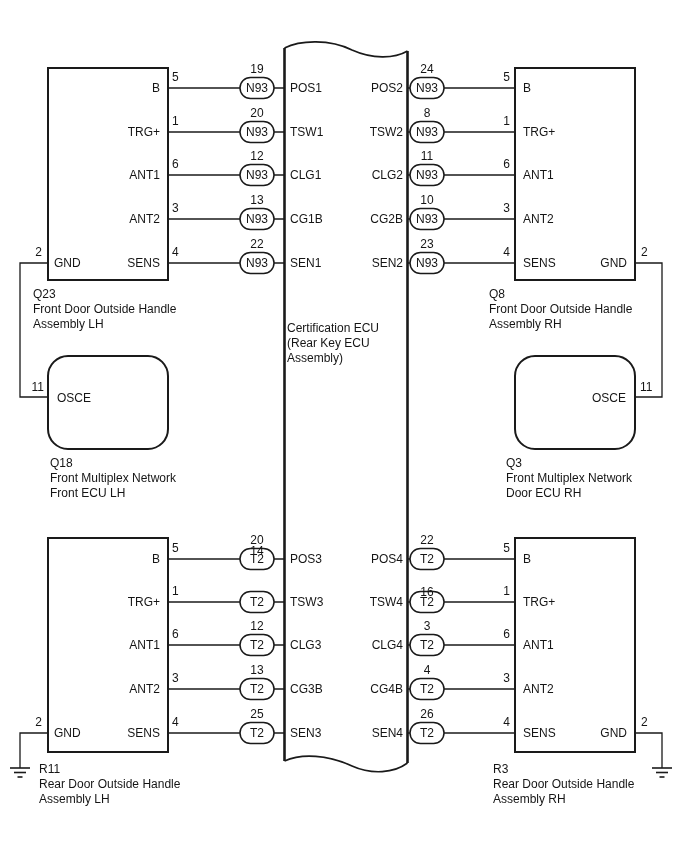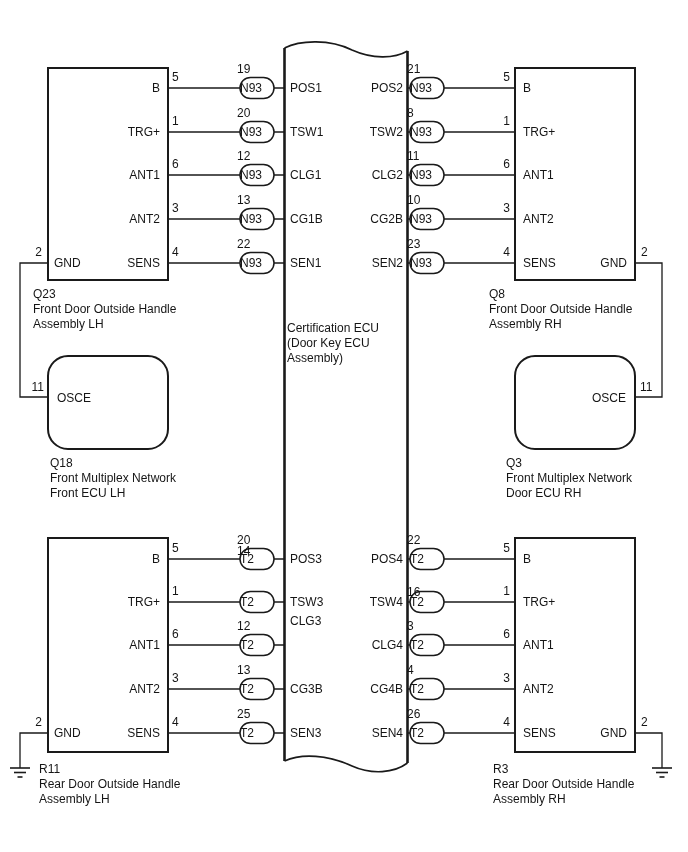--- a/index.html
+++ b/index.html
@@ -1,21 +1,21 @@
 <!DOCTYPE html>
 <html><head>
 <meta charset="utf-8">
 <style>
   html,body{margin:0;padding:0;background:#ffffff;}
   .stage{position:relative;width:688px;height:852px;background:#fff;overflow:hidden;
          font-family:"Liberation Sans",sans-serif;}
   .layer{position:absolute;left:0;top:0;}
   .t{position:absolute;font:12px/14px "Liberation Sans",sans-serif;color:#151515;white-space:nowrap;}
   .ra{text-align:right;}
-  .ca{text-align:left;}
+  .ca{text-align:center;}
   svg line, svg path, svg polyline, svg rect{stroke:#1a1a1a;}
 </style>
 </head>
 <body>
 
 <div class="stage">
 
   <svg class="layer" width="688" height="852" viewBox="0 0 688 852" fill="none">
 
     <g stroke-width="1.3">
@@ -137,21 +137,21 @@
     <span class="t ra" style="left:472px;width:38px;top:70px">5</span>
     <span class="t ra" style="left:472px;width:38px;top:114px">1</span>
     <span class="t ra" style="left:472px;width:38px;top:157px">6</span>
     <span class="t ra" style="left:472px;width:38px;top:201px">3</span>
     <span class="t ra" style="left:472px;width:38px;top:245px">4</span>
     <span class="t" style="left:523px;top:81px">B</span>
     <span class="t" style="left:523px;top:125px">TRG+</span>
     <span class="t" style="left:523px;top:168px">ANT1</span>
     <span class="t" style="left:523px;top:212px">ANT2</span>
     <span class="t" style="left:523px;top:256px">SENS</span>
-    <span class="t ca" style="left:407px;width:40px;top:62px">21</span>
+    <span class="t ca" style="left:407px;width:40px;top:62px">24</span>
     <span class="t ca" style="left:407px;width:40px;top:106px">8</span>
     <span class="t ca" style="left:407px;width:40px;top:149px">11</span>
     <span class="t ca" style="left:407px;width:40px;top:193px">10</span>
     <span class="t ca" style="left:407px;width:40px;top:237px">23</span>
     <span class="t ca" style="left:410px;width:34px;top:81px">N93</span>
     <span class="t ca" style="left:410px;width:34px;top:125px">N93</span>
     <span class="t ca" style="left:410px;width:34px;top:168px">N93</span>
     <span class="t ca" style="left:410px;width:34px;top:212px">N93</span>
     <span class="t ca" style="left:410px;width:34px;top:256px">N93</span>
     <span class="t ra" style="left:339px;width:64px;top:81px">POS2</span>
@@ -161,21 +161,21 @@
     <span class="t ra" style="left:339px;width:64px;top:256px">SEN2</span>
     <span class="t" style="left:641px;top:245px">2</span>
     <span class="t ra" style="left:563px;width:64px;top:256px">GND</span>
     <span class="t" style="left:489px;top:287px">Q8</span>
     <span class="t" style="left:489px;top:302px">Front Door Outside Handle</span>
     <span class="t" style="left:489px;top:317px">Assembly RH</span>
   </div>
 
   <div>
     <span class="t" style="left:287px;top:321px">Certification ECU</span>
-    <span class="t" style="left:287px;top:336px">(Door Key ECU</span>
+    <span class="t" style="left:287px;top:336px">(Rear Key ECU</span>
     <span class="t" style="left:287px;top:351px">Assembly)</span>
   </div>
 
   <div>
     <span class="t ra" style="left:24px;width:20px;top:380px">11</span>
     <span class="t" style="left:57px;top:391px">OSCE</span>
     <span class="t" style="left:50px;top:456px">Q18</span>
     <span class="t" style="left:50px;top:471px">Front Multiplex Network</span>
     <span class="t" style="left:50px;top:486px">Front ECU LH</span>
   </div>
@@ -204,21 +204,21 @@
     <span class="t ca" style="left:237px;width:40px;top:619px">12</span>
     <span class="t ca" style="left:237px;width:40px;top:663px">13</span>
     <span class="t ca" style="left:237px;width:40px;top:707px">25</span>
     <span class="t ca" style="left:240px;width:34px;top:552px">T2</span>
     <span class="t ca" style="left:240px;width:34px;top:595px">T2</span>
     <span class="t ca" style="left:240px;width:34px;top:638px">T2</span>
     <span class="t ca" style="left:240px;width:34px;top:682px">T2</span>
     <span class="t ca" style="left:240px;width:34px;top:726px">T2</span>
     <span class="t" style="left:290px;top:552px">POS3</span>
     <span class="t" style="left:290px;top:595px">TSW3</span>
-    <span class="t" style="left:290px;top:614px">CLG3</span>
+    <span class="t" style="left:290px;top:638px">CLG3</span>
     <span class="t" style="left:290px;top:682px">CG3B</span>
     <span class="t" style="left:290px;top:726px">SEN3</span>
     <span class="t ra" style="left:22px;width:20px;top:715px">2</span>
     <span class="t" style="left:54px;top:726px">GND</span>
     <span class="t" style="left:39px;top:762px">R11</span>
     <span class="t" style="left:39px;top:777px">Rear Door Outside Handle</span>
     <span class="t" style="left:39px;top:792px">Assembly LH</span>
   </div>
 
   <div>

